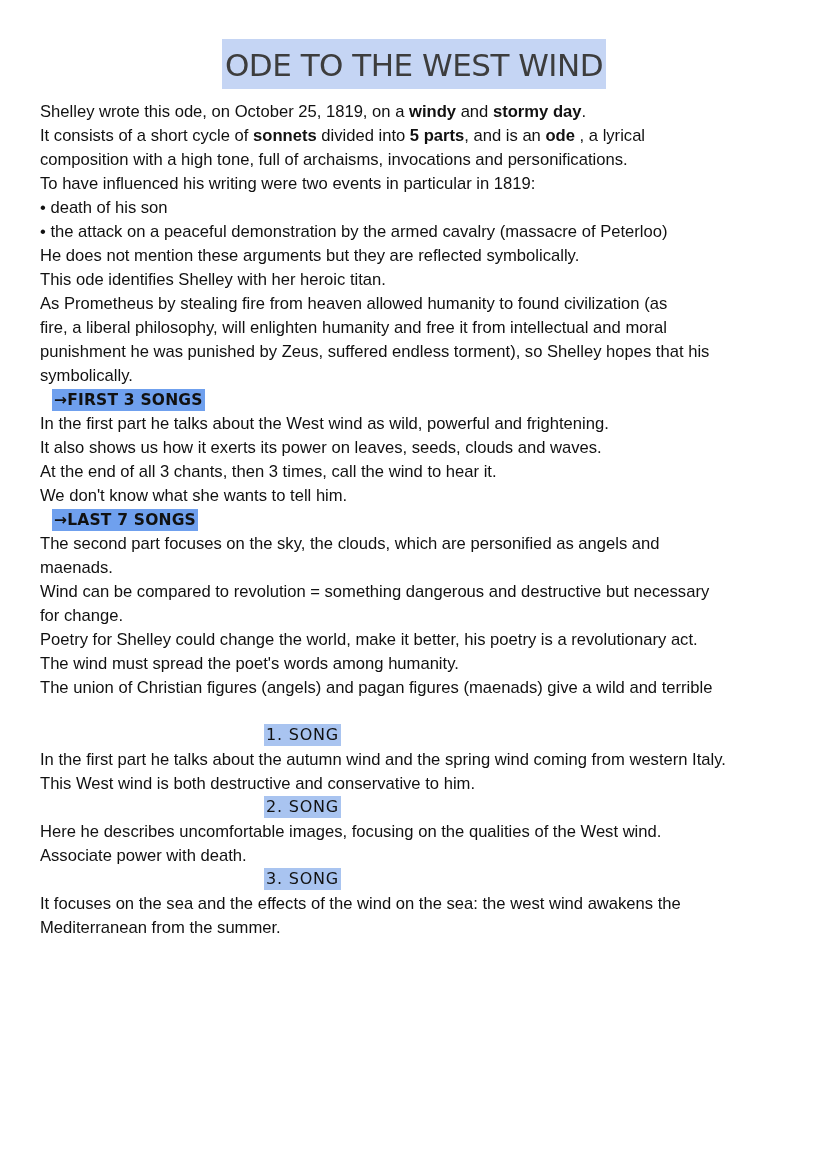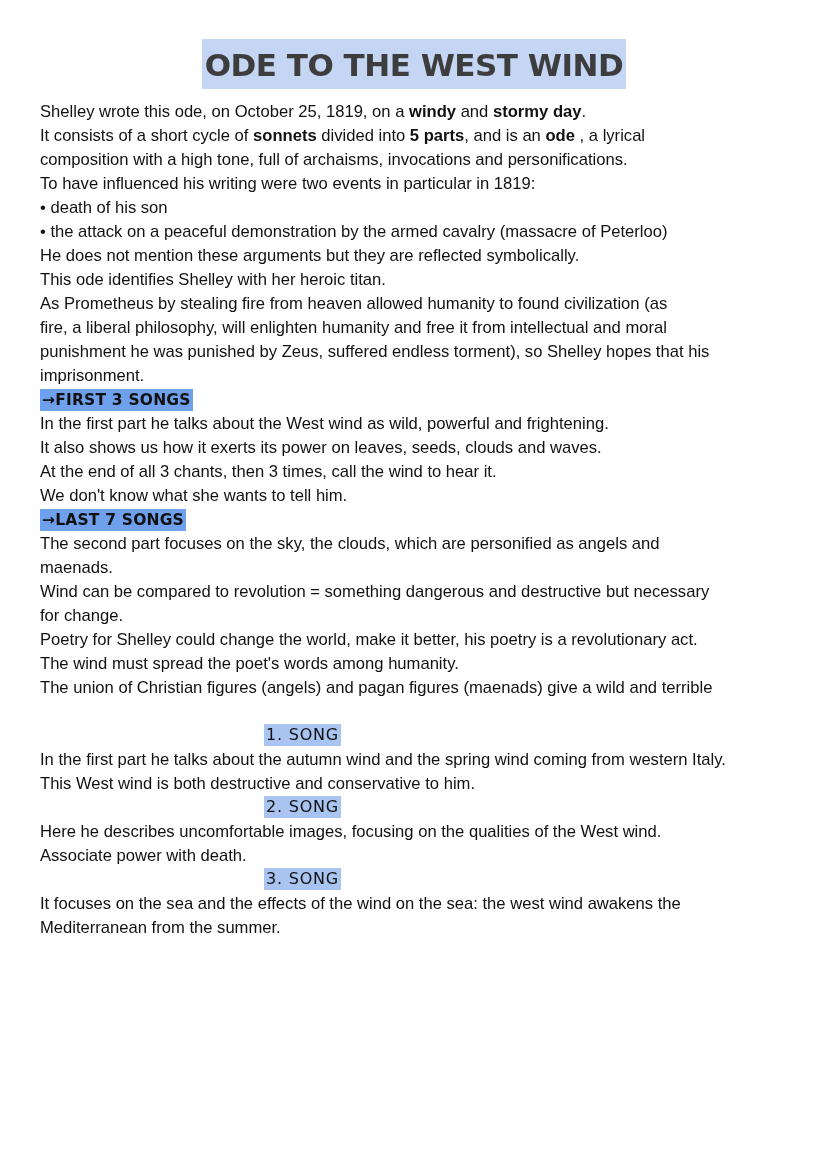--- a/index.html
+++ b/index.html
@@ -1,22 +1,22 @@
 <!DOCTYPE html>
 <html><head>
 <meta charset="utf-8">
 <style>
   html, body { margin: 0; padding: 0; background: #ffffff; }
   body { width: 828px; height: 1169px; position: relative; overflow: hidden; font-family: "Liberation Sans", sans-serif; color: #111111; }
   .title-wrap { position: absolute; top: 39px; left: 0; width: 828px; text-align: center; }
-  .title { display: inline-block; background: #c5d5f4; color: #3d3d3d; font-family: "DejaVu Sans", sans-serif; font-weight: bold; font-size: 31px; letter-spacing: -0.5px; padding: 6px 3px 4px 3px; line-height: 40px; text-align: right; }
+  .title { display: inline-block; background: #c5d5f4; color: #3d3d3d; font-family: "DejaVu Sans", sans-serif; font-weight: normal; font-size: 31px; letter-spacing: -0.5px; padding: 6px 3px 4px 3px; line-height: 40px; text-align: right; }
   .content { position: absolute; top: 100px; left: 40px; width: 770px; font-size: 16.6px; line-height: 24px; }
   .line { white-space: nowrap; }
   .line b { font-weight: bold; }
-  .section-head { display: inline-block; background: #6fa0ee; color: #111; font-family: "DejaVu Sans", sans-serif; font-weight: bold; font-size: 15.5px; line-height: 22px; padding: 0 2px; margin: 1px 0; letter-spacing: 0.2px; }
+  .section-head { display: inline-block; background: #6fa0ee; color: #111; font-family: "DejaVu Sans", sans-serif; font-weight: bold; font-size: 15.5px; line-height: 22px; padding: 0 2px; margin: 1px 12px; letter-spacing: 0.2px; }
   .song-row { height: 24px; position: relative; }
   .song-head { position: absolute; left: 224px; display: inline-block; background: #a9c4f0; color: #111; font-family: "DejaVu Sans", sans-serif; font-weight: normal; font-size: 16px; line-height: 22px; padding: 0 2px; letter-spacing: 0.8px; }
   .gap { height: 24px; }
 </style>
 </head>
 <body>
 
 <div class="title-wrap">
   <span class="title">ODE TO THE WEST WIND</span>
 </div>
@@ -26,21 +26,21 @@
   <div class="line"><span>It consists of a short cycle of </span><b>sonnets</b><span> divided into </span><b>5 parts</b><span>, and is an </span><b>ode</b><span> , a lyrical</span></div>
   <div class="line">composition with a high tone, full of archaisms, invocations and personifications.</div>
   <div class="line">To have influenced his writing were two events in particular in 1819:</div>
   <div class="line">• death of his son</div>
   <div class="line">• the attack on a peaceful demonstration by the armed cavalry (massacre of Peterloo)</div>
   <div class="line">He does not mention these arguments but they are reflected symbolically.</div>
   <div class="line">This ode identifies Shelley with her heroic titan.</div>
   <div class="line">As Prometheus by stealing fire from heaven allowed humanity to found civilization (as</div>
   <div class="line">fire, a liberal philosophy, will enlighten humanity and free it from intellectual and moral</div>
   <div class="line">punishment he was punished by Zeus, suffered endless torment), so Shelley hopes that his</div>
-  <div class="line">imprisonment.</div>
+  <div class="line">symbolically.</div>
 
   <div>
     <span class="section-head">→FIRST 3 SONGS</span>
     <div class="line">In the first part he talks about the West wind as wild, powerful and frightening.</div>
     <div class="line">It also shows us how it exerts its power on leaves, seeds, clouds and waves.</div>
     <div class="line">At the end of all 3 chants, then 3 times, call the wind to hear it.</div>
     <div class="line">We don't know what she wants to tell him.</div>
   </div>
 
   <div>

